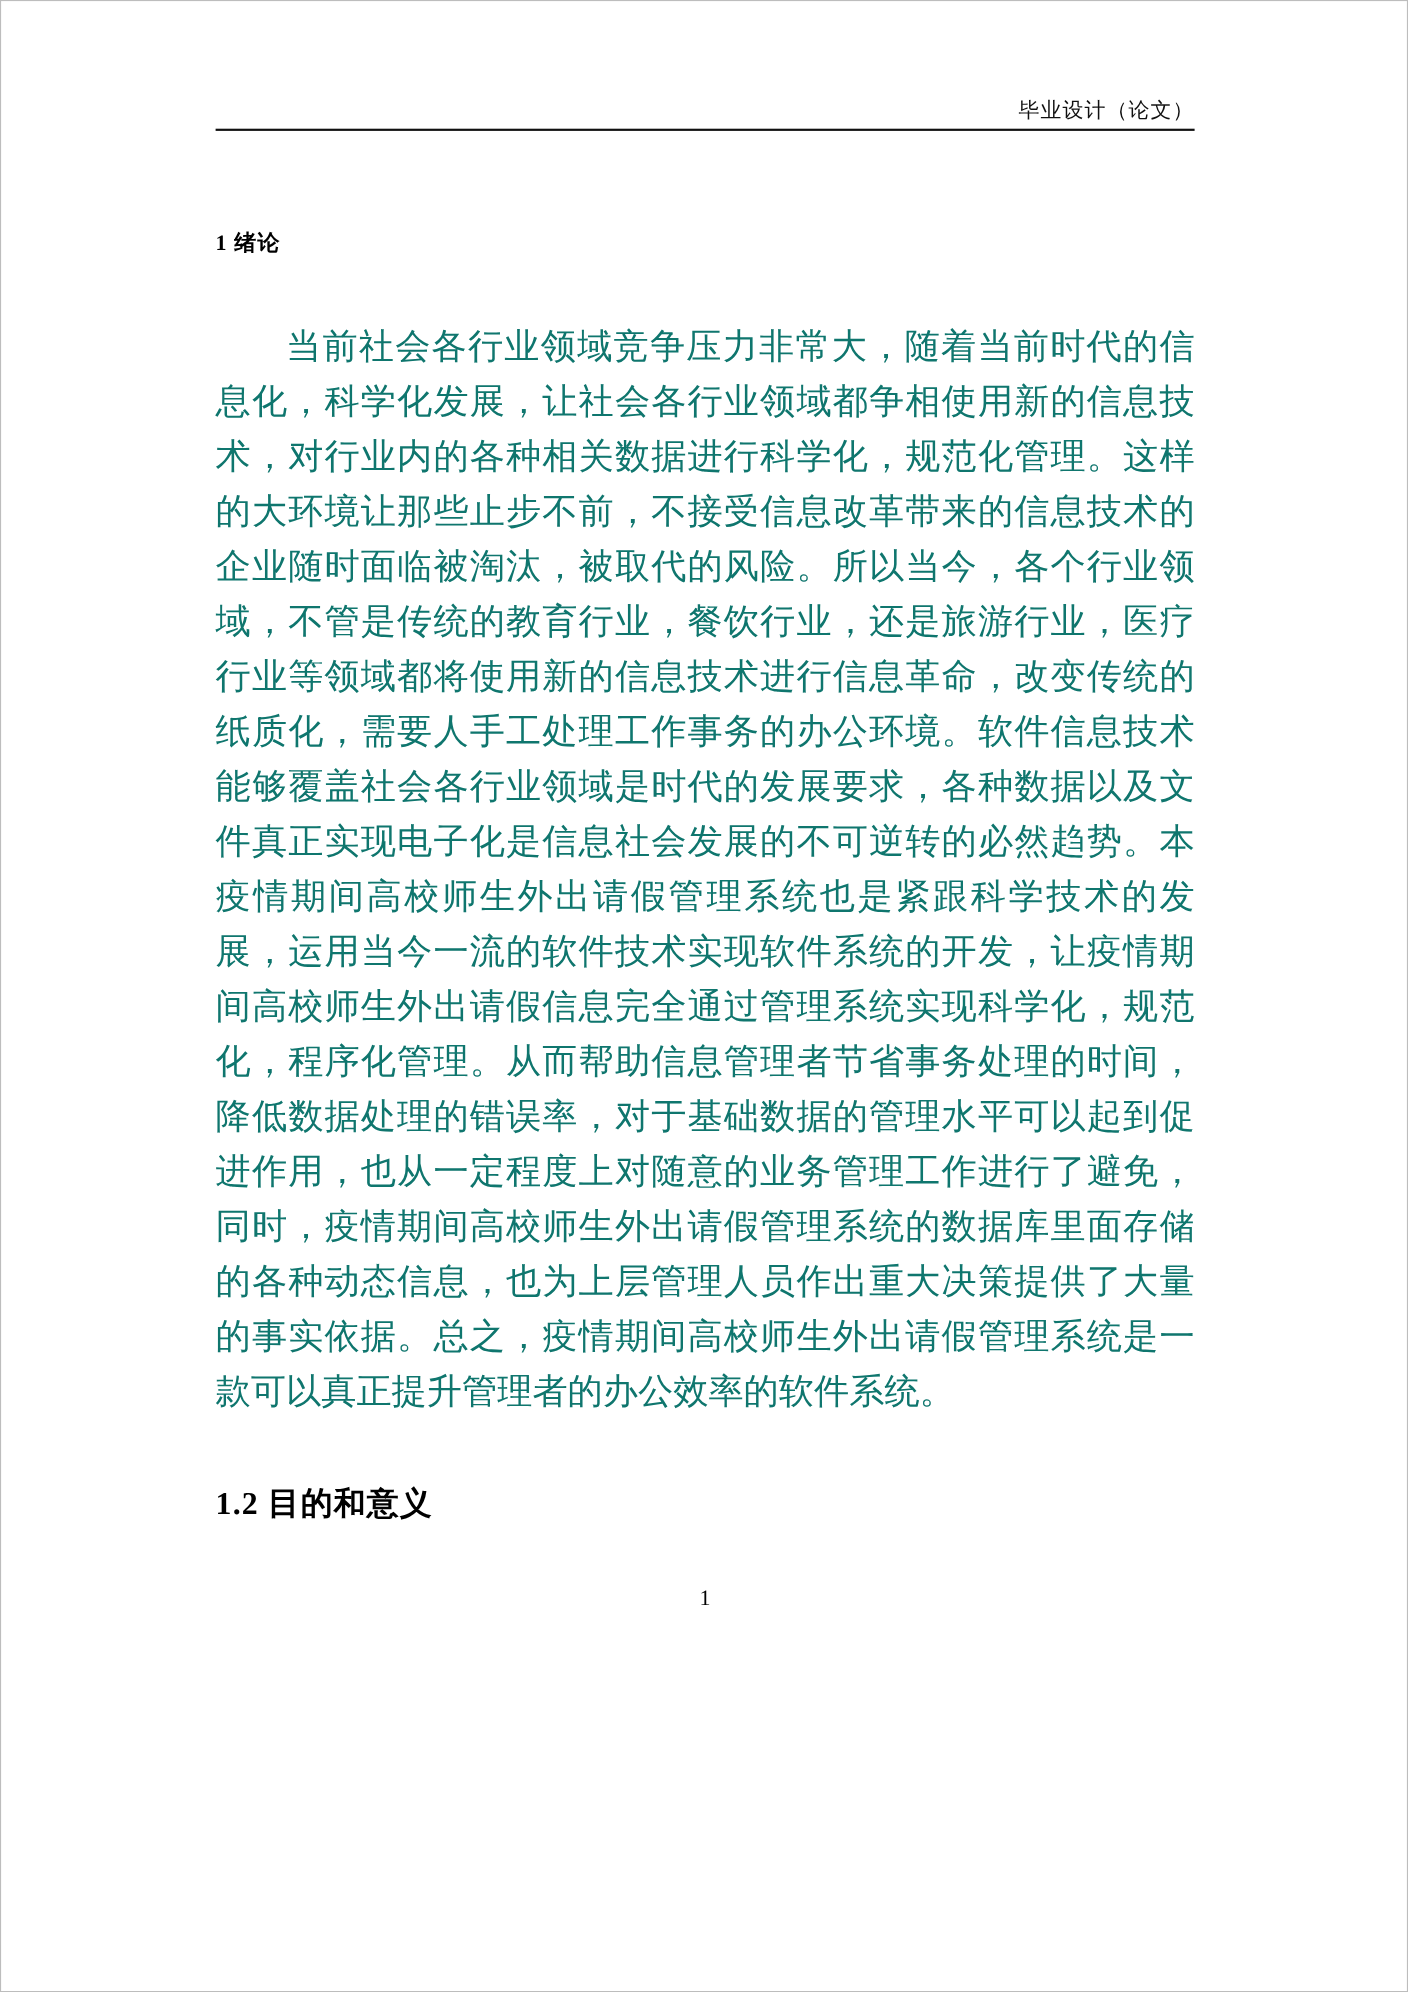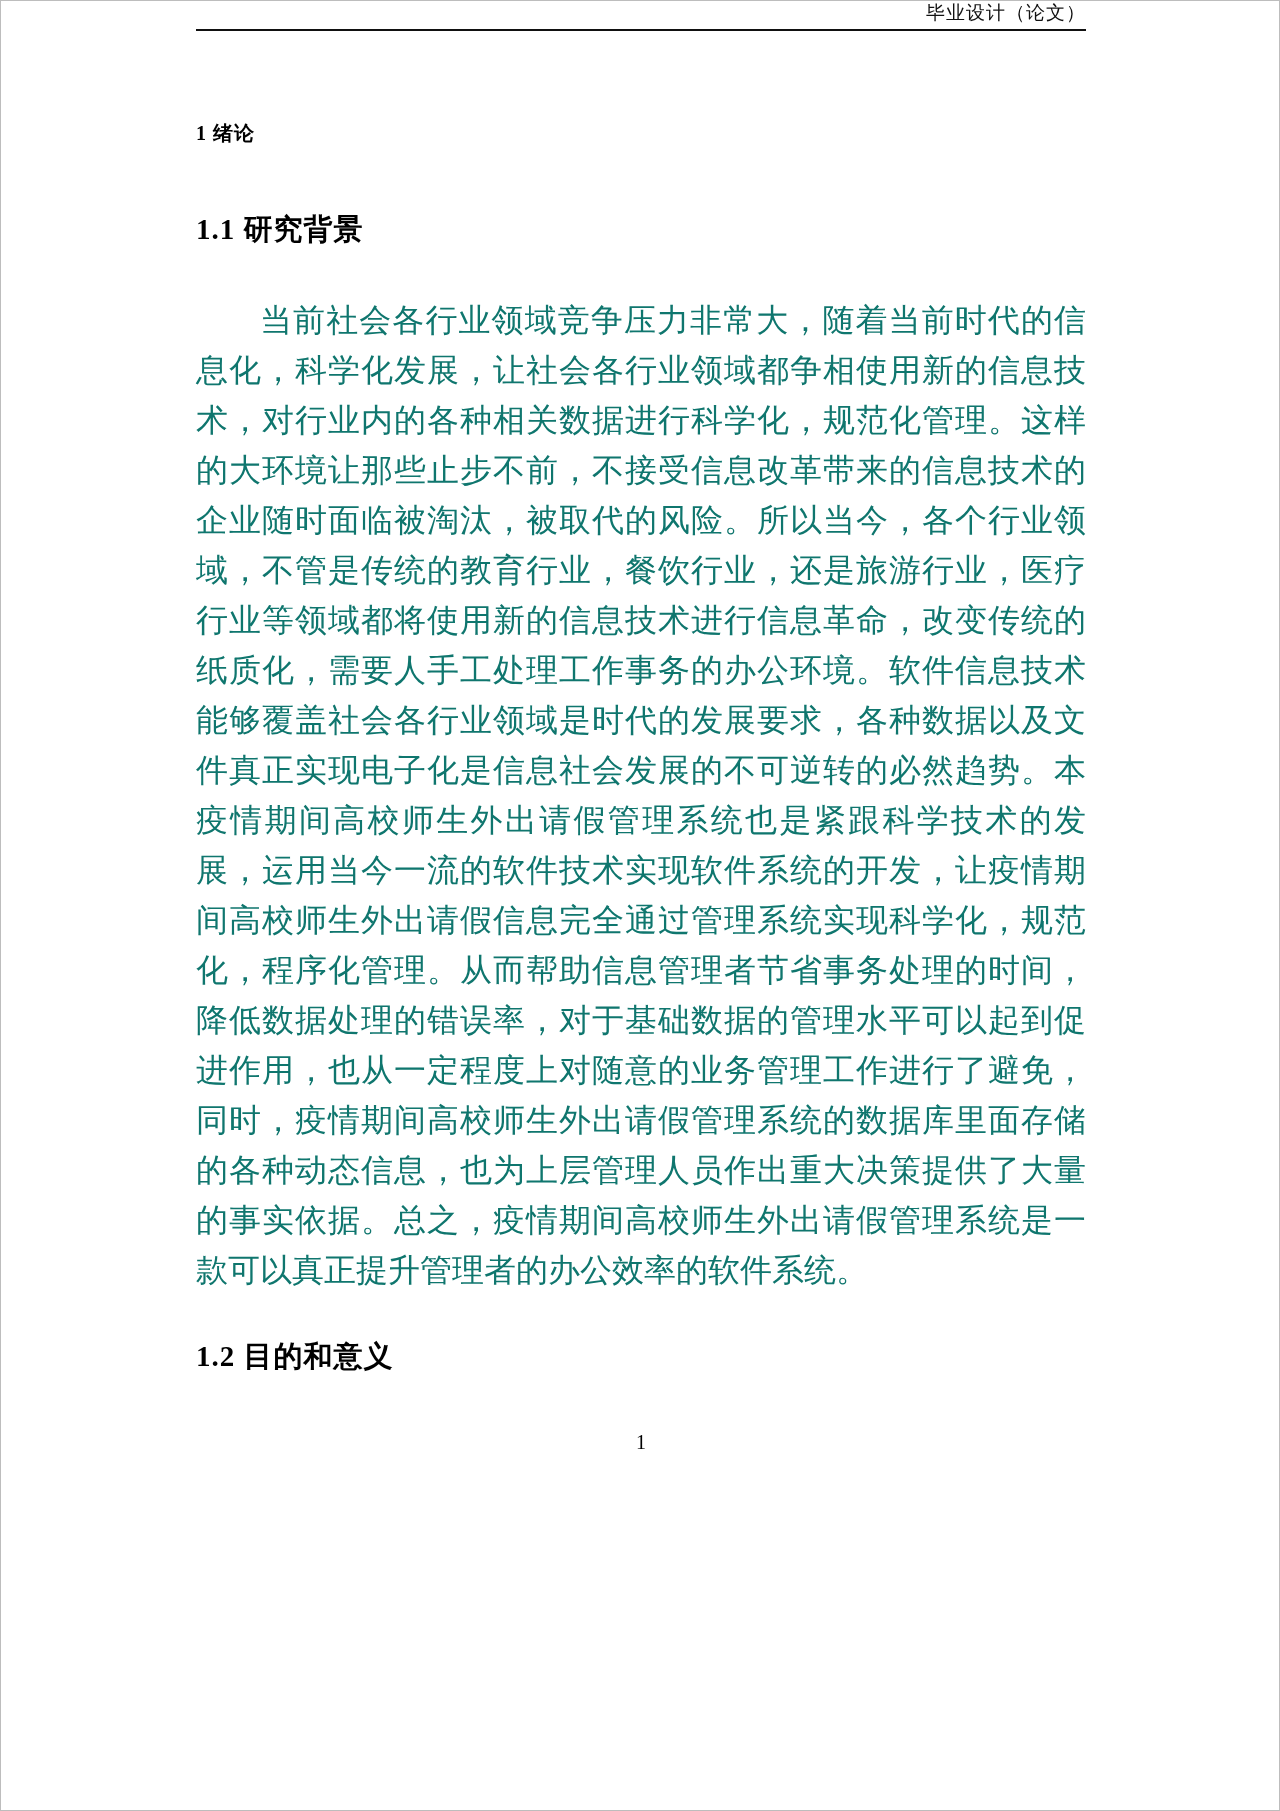--- a/index.html
+++ b/index.html
@@ -19,20 +19,21 @@
     color: #000000;
   }
   .content {
     position: relative;
     margin: 0 auto;
     width: 890px;
     margin-left: 195px;
   }
   
   .page-header {
+    padding-top: 88px;
   }
   .header-title {
     font-size: 19px;
     line-height: 24px;
     text-align: right;
     color: #111111;
     letter-spacing: 1px;
   }
   .header-rule {
     margin-top: 4px;
@@ -50,21 +51,21 @@
   }
   .section-heading {
     margin: 0;
     margin-top: 60px;
     font-size: 29px;
     line-height: 34px;
     font-weight: bold;
     letter-spacing: 1px;
   }
   .section-heading.second {
-    margin-top: 44px;
+    margin-top: 61px;
   }
   
   .body-paragraph {
     margin: 0;
     margin-top: 49px;
     font-size: 32px;
     line-height: 50px;
     text-align: justify;
     text-indent: 2em;
     word-break: break-all;
@@ -88,21 +89,20 @@
   <div class="content">
 
     <header class="page-header">
       <div class="header-title">毕业设计（论文）</div>
       <div class="header-rule"></div>
     </header>
 
     <main>
       <h1 class="chapter-title">1 绪论</h1>
 
-      <h2 class="section-heading">1.1 研究背景</h2>
 
       <p class="body-paragraph">当前社会各行业领域竞争压力非常大，随着当前时代的信息化，科学化发展，让社会各行业领域都争相使用新的信息技术，对行业内的各种相关数据进行科学化，规范化管理。这样的大环境让那些止步不前，不接受信息改革带来的信息技术的企业随时面临被淘汰，被取代的风险。所以当今，各个行业领域，不管是传统的教育行业，餐饮行业，还是旅游行业，医疗行业等领域都将使用新的信息技术进行信息革命，改变传统的纸质化，需要人手工处理工作事务的办公环境。软件信息技术能够覆盖社会各行业领域是时代的发展要求，各种数据以及文件真正实现电子化是信息社会发展的不可逆转的必然趋势。本疫情期间高校师生外出请假管理系统也是紧跟科学技术的发展，运用当今一流的软件技术实现软件系统的开发，让疫情期间高校师生外出请假信息完全通过管理系统实现科学化，规范化，程序化管理。从而帮助信息管理者节省事务处理的时间，降低数据处理的错误率，对于基础数据的管理水平可以起到促进作用，也从一定程度上对随意的业务管理工作进行了避免，同时，疫情期间高校师生外出请假管理系统的数据库里面存储的各种动态信息，也为上层管理人员作出重大决策提供了大量的事实依据。总之，疫情期间高校师生外出请假管理系统是一款可以真正提升管理者的办公效率的软件系统。</p>
 
       <h2 class="section-heading second">1.2 目的和意义</h2>
 
     </main>
 
     <footer class="page-footer">
       <div class="page-number">1</div>
     </footer>

